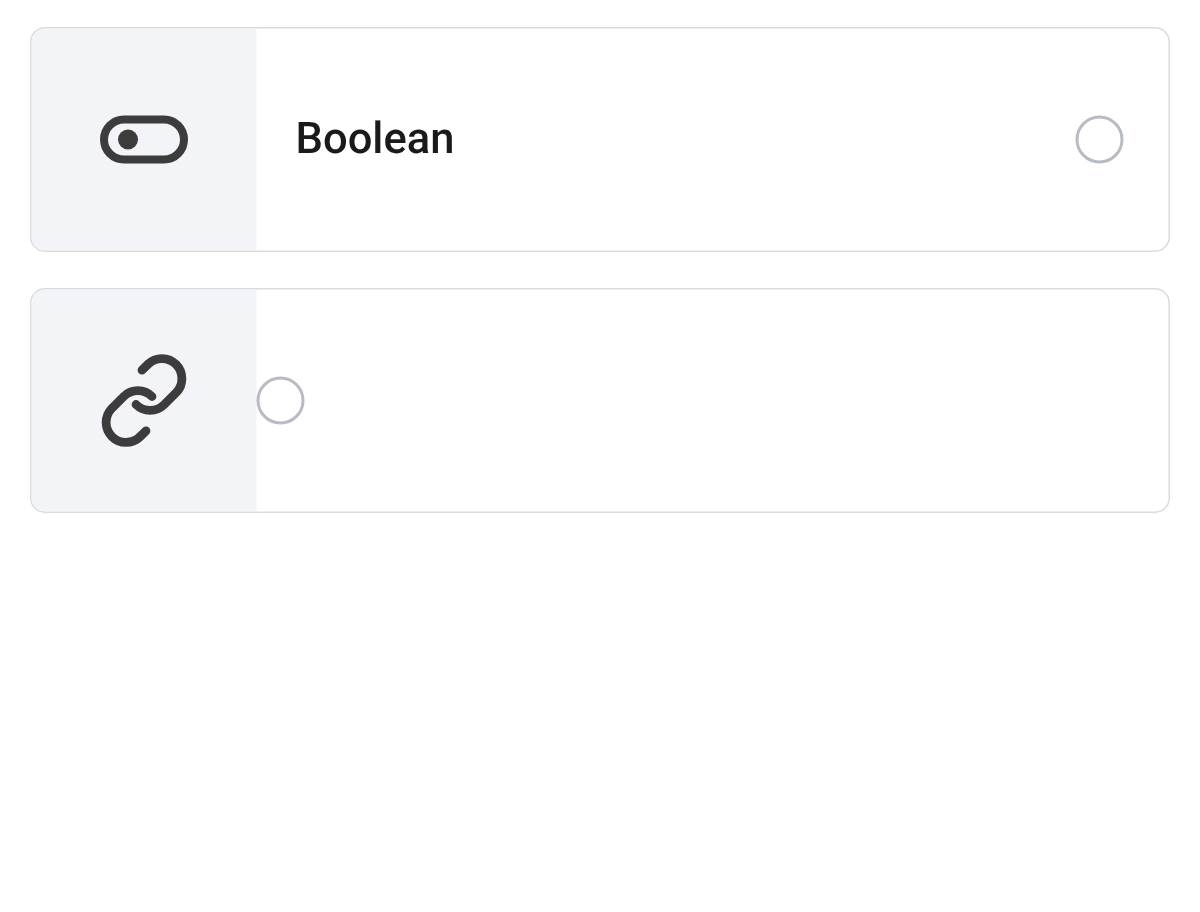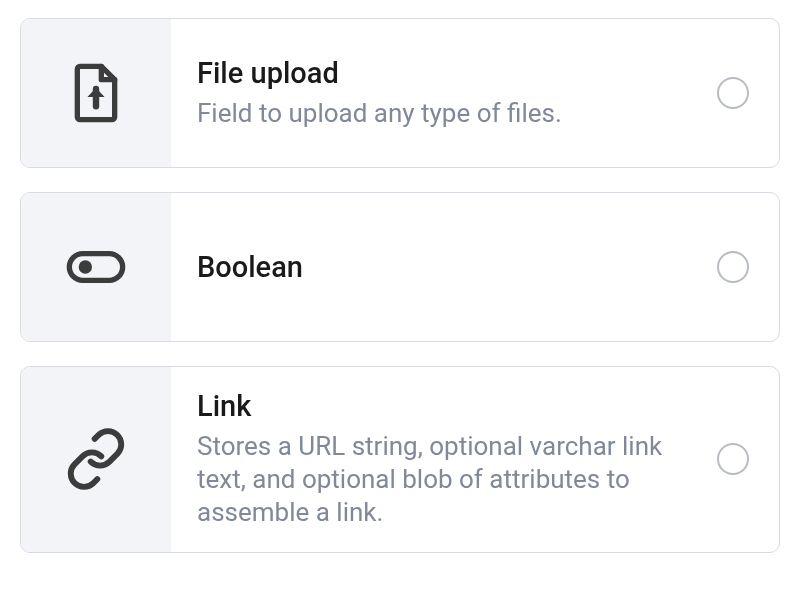--- a/index.html
+++ b/index.html
@@ -71,37 +71,20 @@
       margin-right: 30px;
       flex-shrink: 0;
       background: #ffffff;
     }
   </style>
 </head>
 <body>
 
 <div class="field-list">
 
-  <div class="field-option">
-    <div class="field-icon-box">
-      <svg viewBox="0 0 24 24" fill="none" stroke="#3c3c3c" stroke-width="2" stroke-linecap="round" stroke-linejoin="round">
-        <path d="M14 2 H6 a1 1 0 0 0 -1 1 v18 a1 1 0 0 0 1 1 h12 a1 1 0 0 0 1 -1 V7 Z"></path>
-        <polyline points="14 2 14 7 19 7"></polyline>
-        <path d="M12 17 V11" stroke="#3c3c3c"></path>
-        <path d="M9 13.5 L12 10.5 L15 13.5" fill="#3c3c3c" stroke="none"></path>
-        <path d="M12 10.5 L12 17" stroke="#3c3c3c" stroke-width="2.4"></path>
-        <polygon points="12,10 8.8,13.5 15.2,13.5" fill="#3c3c3c" stroke="none"></polygon>
-      </svg>
-    </div>
-    <div class="field-text">
-      <div class="field-title">File upload</div>
-      <div class="field-description">Field to upload any type of files.</div>
-    </div>
-    <div class="field-radio"></div>
-  </div>
 
   <div class="field-option">
     <div class="field-icon-box">
       <svg viewBox="0 0 24 24" fill="none" stroke="#3c3c3c" stroke-width="2" stroke-linecap="round" stroke-linejoin="round">
         <rect x="2" y="7" width="20" height="10" rx="5" ry="5"></rect>
         <circle cx="8" cy="12" r="2.5" fill="#3c3c3c" stroke="none"></circle>
       </svg>
     </div>
     <div class="field-text">
       <div class="field-title">Boolean</div>
@@ -109,20 +92,16 @@
     <div class="field-radio"></div>
   </div>
 
   <div class="field-option">
     <div class="field-icon-box">
       <svg viewBox="0 0 24 24" fill="none" stroke="#3c3c3c" stroke-width="2.2" stroke-linecap="round" stroke-linejoin="round">
         <path d="M10 13a5 5 0 0 0 7.07 0l3-3a5 5 0 0 0-7.07-7.07l-1.5 1.5"></path>
         <path d="M14 11a5 5 0 0 0-7.07 0l-3 3a5 5 0 0 0 7.07 7.07l1.5-1.5"></path>
       </svg>
     </div>
-    <div class="field-text">
-      <div class="field-title">Link</div>
-      <div class="field-description">Stores a URL string, optional varchar link text, and optional blob of attrib­utes to assemble a link.</div>
-    </div>
     <div class="field-radio"></div>
   </div>
 
 </div>
 
 </body></html>

